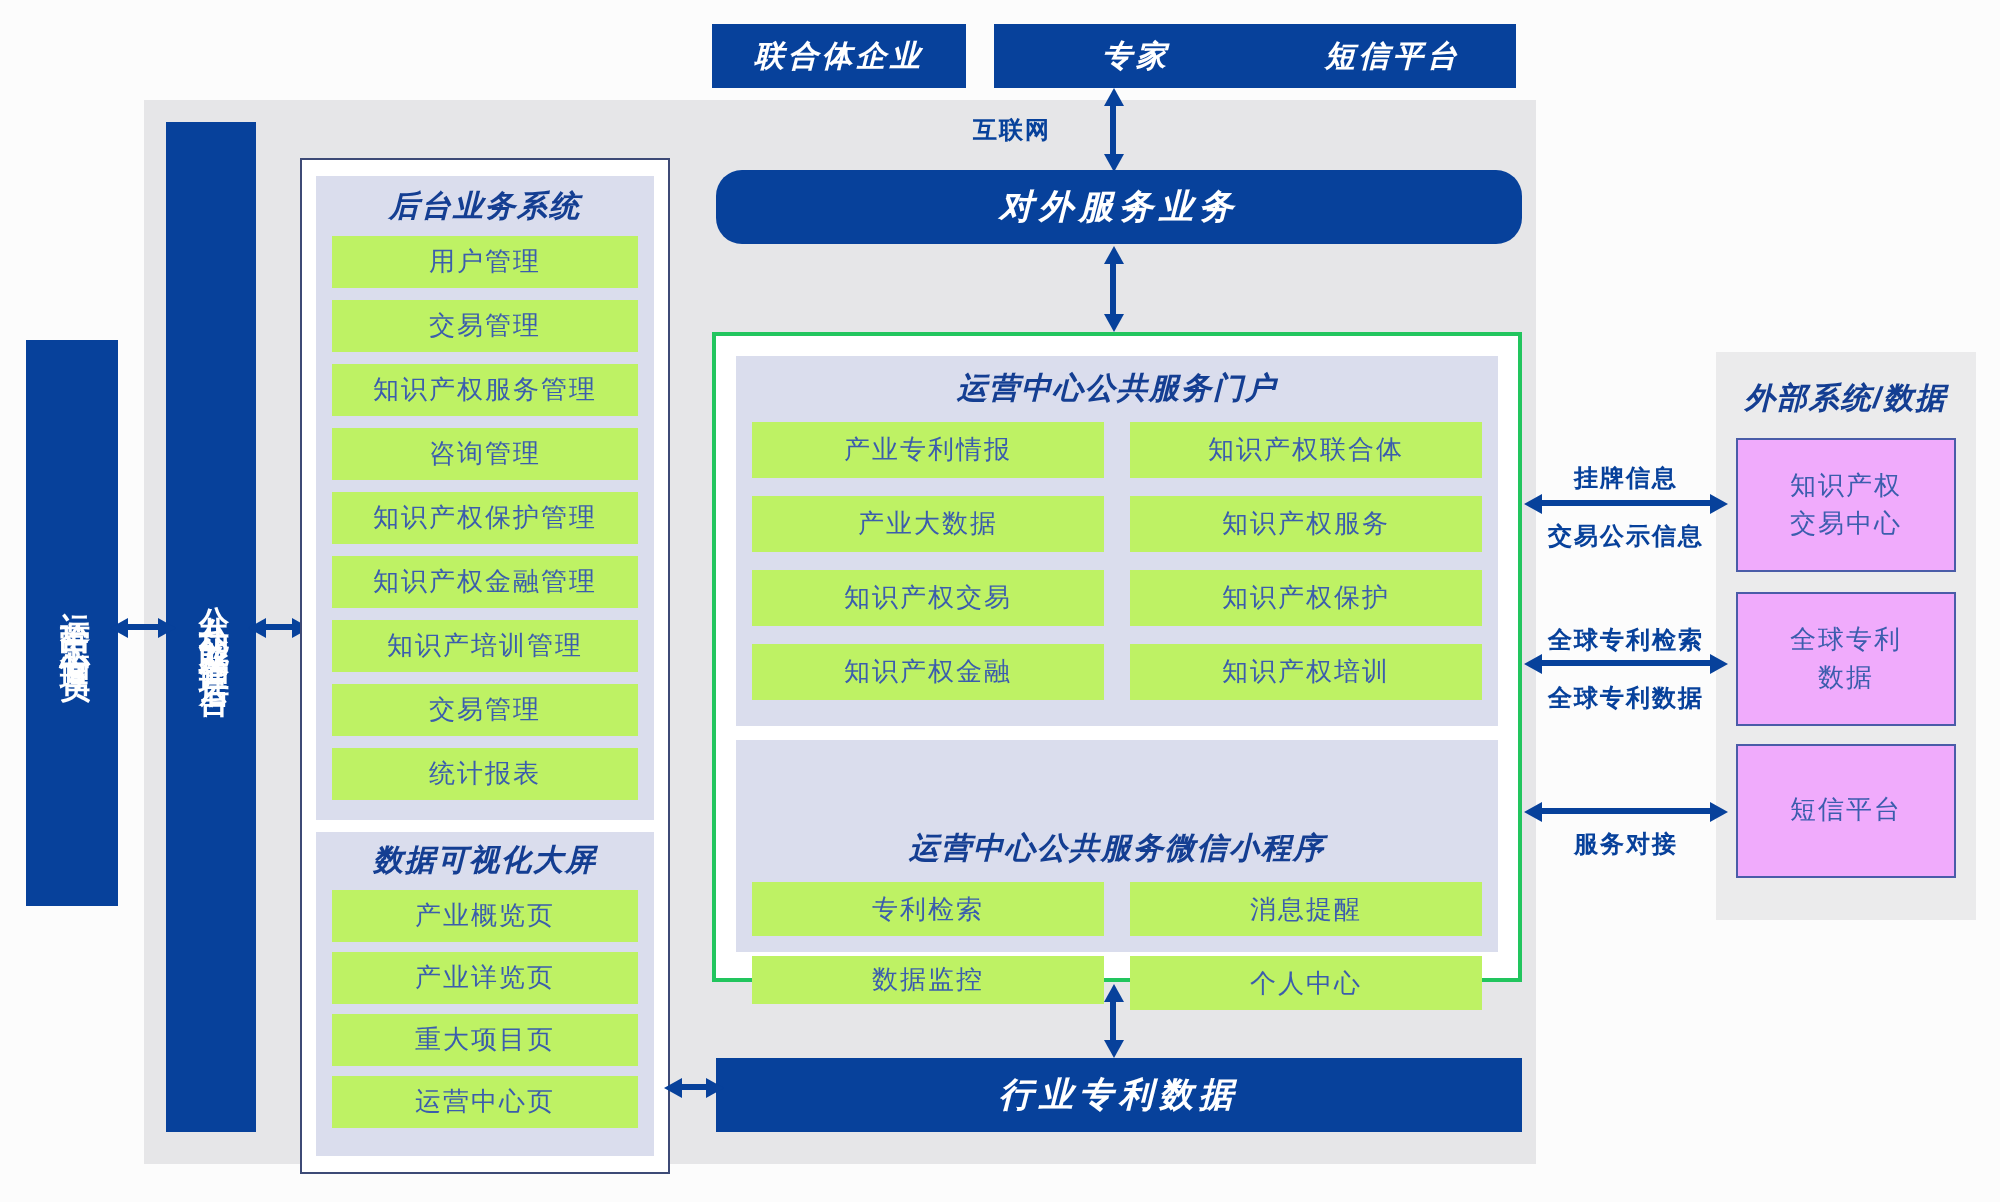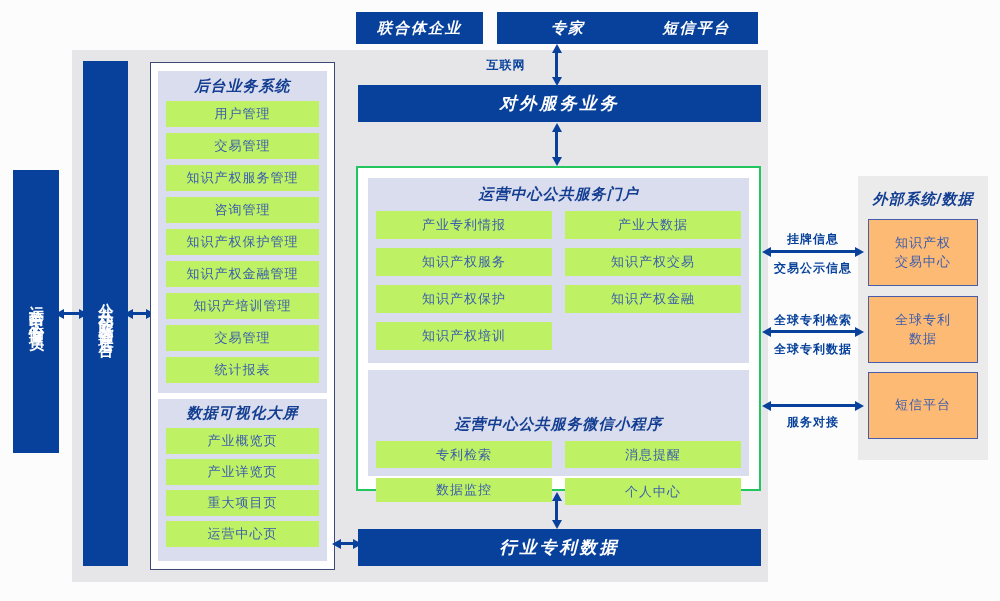--- a/index.html
+++ b/index.html
@@ -31,42 +31,42 @@
   .bigbar{font-size:17px;letter-spacing:3px;}
 
   
   .rail{
     background:var(--blue);color:#fff;display:flex;align-items:center;justify-content:center;
     writing-mode:vertical-rl;text-orientation:upright;
     font-weight:bold;font-size:15px;letter-spacing:5px;
   }
 
   
-  .outline-box{background:#fff;border:1px solid #3d4a76;}
+  .outline-box{background:#fff;border:1px solid #3d4a76;margin-top:17px;}
   .center-box{background:#fff;border:2px solid #22c55e;}
   .panel{background:var(--panel);}
   .panel-title{
     text-align:center;font-weight:bold;font-style:italic;color:var(--title);
     font-size:15px;letter-spacing:1px;
   }
   .cell{
     background:#bef264;display:flex;align-items:center;justify-content:center;
     color:var(--item);font-size:13px;letter-spacing:1px;
   }
 
   
   .vlist{display:flex;flex-direction:column;}
   .vlist .cell{flex:none;height:26px;}
 
   
   .grid2{display:grid;grid-template-columns:1fr 1fr;}
 
   
   .ext-box{
-    background:#fdba74;border:1px solid #4a5ca8;display:flex;align-items:center;justify-content:center;
+    background:#f0abfc;border:1px solid #4a5ca8;display:flex;align-items:center;justify-content:center;
     color:var(--item);font-size:13px;text-align:center;letter-spacing:1px;
     white-space:pre-line;line-height:1.45;
   }
   .ext-title{
     text-align:center;font-weight:bold;font-style:italic;color:var(--title);
     font-size:15px;letter-spacing:1px;
   }
 
   
   .linklabel{
@@ -96,21 +96,21 @@
 <div class="abs bluebox" style="left:497px;top:12px;width:142px;height:32px;">
     <span>专家</span>
   </div>
 <div class="abs bluebox" style="left:635px;top:12px;width:123px;height:32px;">
     <span>短信平台</span>
   </div>
 
 <div class="abs linklabel" style="left:470px;top:57px;width:72px;">互联网</div>
 <div class="abs av" style="left:555px;top:52px;height:26px;"></div>
 
-<div class="abs bluebox bigbar" style="left:358px;top:85px;width:403px;height:37px;">
+<div class="abs bluebox bigbar" style="left:358px;top:85px;width:403px;height:37px;border-radius:13px;">
     <span>对外服务业务</span>
   </div>
 
 <div class="abs av" style="left:555px;top:131px;height:27px;"></div>
 
 <div class="abs rail" style="left:13px;top:170px;width:46px;height:283px;">
     <span>运营中心管理员</span>
   </div>
 <div class="abs rail" style="left:83px;top:61px;width:45px;height:505px;">
     <span>公共功能及管理后台</span>
@@ -142,20 +142,21 @@
       <div class="cell">运营中心页</div>
     </div>
   </div>
 </div>
 
 <div class="abs center-box" style="left:356px;top:166px;width:405px;height:325px;">
   <div class="panel abs" style="left:10px;top:10px;width:381px;height:185px;padding:7px 8px;">
     <div class="panel-title" style="height:26px;">运营中心公共服务门户</div>
     <div class="grid2" style="gap:9px 13px;">
       <div class="cell" style="height:28px;">产业专利情报</div>
+      <div class="cell" style="height:28px;">知识产权联合体</div>
       <div class="cell" style="height:28px;">产业大数据</div>
       <div class="cell" style="height:28px;">知识产权服务</div>
       <div class="cell" style="height:28px;">知识产权交易</div>
       <div class="cell" style="height:28px;">知识产权保护</div>
       <div class="cell" style="height:28px;">知识产权金融</div>
       <div class="cell" style="height:28px;">知识产权培训</div>
     </div>
   </div>
   <div class="panel abs" style="left:10px;top:202px;width:381px;height:106px;padding:6px 8px;">
     <div class="panel-title" style="height:26px;margin-top:39px;">运营中心公共服务微信小程序</div>

